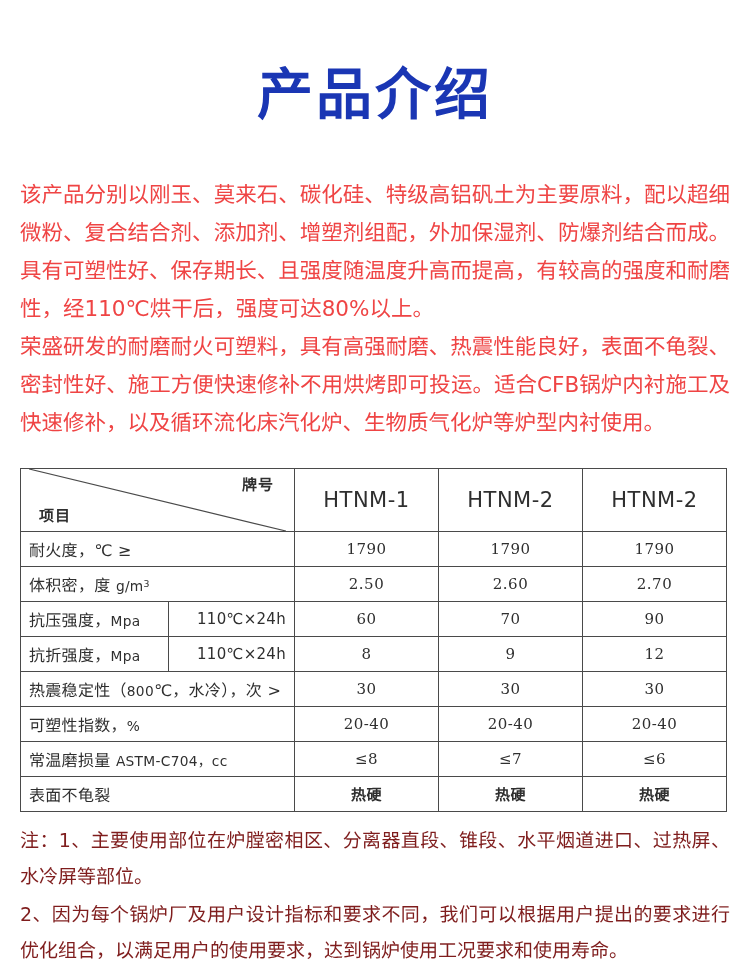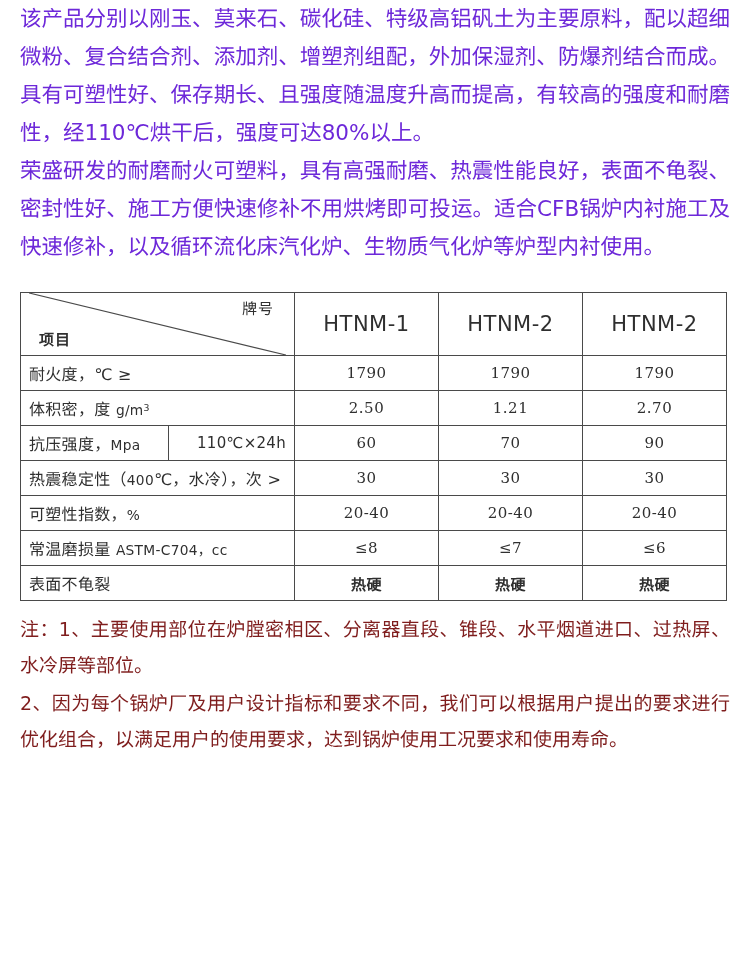--- a/index.html
+++ b/index.html
@@ -36,21 +36,21 @@
     font-weight: 700;
     color: #1a36b4;
     letter-spacing: 3px;
     font-family: "DejaVu Sans", "Liberation Sans", sans-serif;
   }
 
   
   .intro {
     font-size: 21.5px;
     line-height: 38px;
-    color: #6d28d9;
+    color: #ef4444;
     text-align: justify;
     text-justify: inter-ideograph;
     letter-spacing: 0px;
     margin: 0;
     padding: 0 2px;
   }
   .intro.p1 { margin-bottom: 0px; }
   .intro.p2 { margin-bottom: 20px; }
 
   
@@ -105,21 +105,21 @@
     position: absolute;
     inset: 0;
     width: 100%;
     height: 100%;
   }
   .corner-grade {
     position: absolute;
     top: 4px;
     right: 12px;
     font-size: 15px;
-    font-weight: 400;
+    font-weight: 700;
     letter-spacing: 1px;
     color: #2f2f2f;
   }
   .corner-item {
     position: absolute;
     left: 10px;
     bottom: 6px;
     font-size: 15px;
     font-weight: 700;
     letter-spacing: 1px;
@@ -150,20 +150,23 @@
     text-align: justify;
     text-justify: inter-ideograph;
     margin: 0 0 2px 0;
   }
 </style>
 </head>
 <body>
 
 <div class="page">
 
+  <div class="title-block">
+    <h1 class="doc-title">产品介绍</h1>
+  </div>
 
   <p class="intro p1">该产品分别以刚玉、莫来石、碳化硅、特级高铝矾土为主要原料，配以超细微粉、复合结合剂、添加剂、增塑剂组配，外加保湿剂、防爆剂结合而成。具有可塑性好、保存期长、且强度随温度升高而提高，有较高的强度和耐磨性，经110℃烘干后，强度可达80%以上。</p>
   <p class="intro p2">荣盛研发的耐磨耐火可塑料，具有高强耐磨、热震性能良好，表面不龟裂、密封性好、施工方便快速修补不用烘烤即可投运。适合CFB锅炉内衬施工及快速修补，以及循环流化床汽化炉、生物质气化炉等炉型内衬使用。</p>
 
   <div class="spec-table-wrap">
     <table class="spec">
       <colgroup>
         <col style="width:148px">
         <col style="width:126px">
         <col style="width:144px">
@@ -187,32 +190,39 @@
         </tr>
           <tr>
             <td class="item" colspan="2">耐火度，℃ ≥</td>
             <td class="num">1790</td>
             <td class="num">1790</td>
             <td class="num">1790</td>
           </tr>
           <tr>
             <td class="item" colspan="2">体积密，度 <span class="unit-sm">g/m<sup>3</sup></span></td>
             <td class="num">2.50</td>
-            <td class="num">1.21</td>
+            <td class="num">2.60</td>
             <td class="num">2.70</td>
           </tr>
           <tr>
             <td class="item">抗压强度，<span class="unit-sm">Mpa</span></td>
             <td class="sub">110℃×24h</td>
             <td class="num">60</td>
             <td class="num">70</td>
             <td class="num">90</td>
           </tr>
           <tr>
-            <td class="item" colspan="2">热震稳定性（<span class="unit-sm">400</span>℃，水冷），次 &gt;</td>
+            <td class="item">抗折强度，<span class="unit-sm">Mpa</span></td>
+            <td class="sub">110℃×24h</td>
+            <td class="num">8</td>
+            <td class="num">9</td>
+            <td class="num">12</td>
+          </tr>
+          <tr>
+            <td class="item" colspan="2">热震稳定性（<span class="unit-sm">800</span>℃，水冷），次 &gt;</td>
             <td class="num">30</td>
             <td class="num">30</td>
             <td class="num">30</td>
           </tr>
           <tr>
             <td class="item" colspan="2">可塑性指数，<span class="unit-sm">%</span></td>
             <td class="num">20-40</td>
             <td class="num">20-40</td>
             <td class="num">20-40</td>
           </tr>

